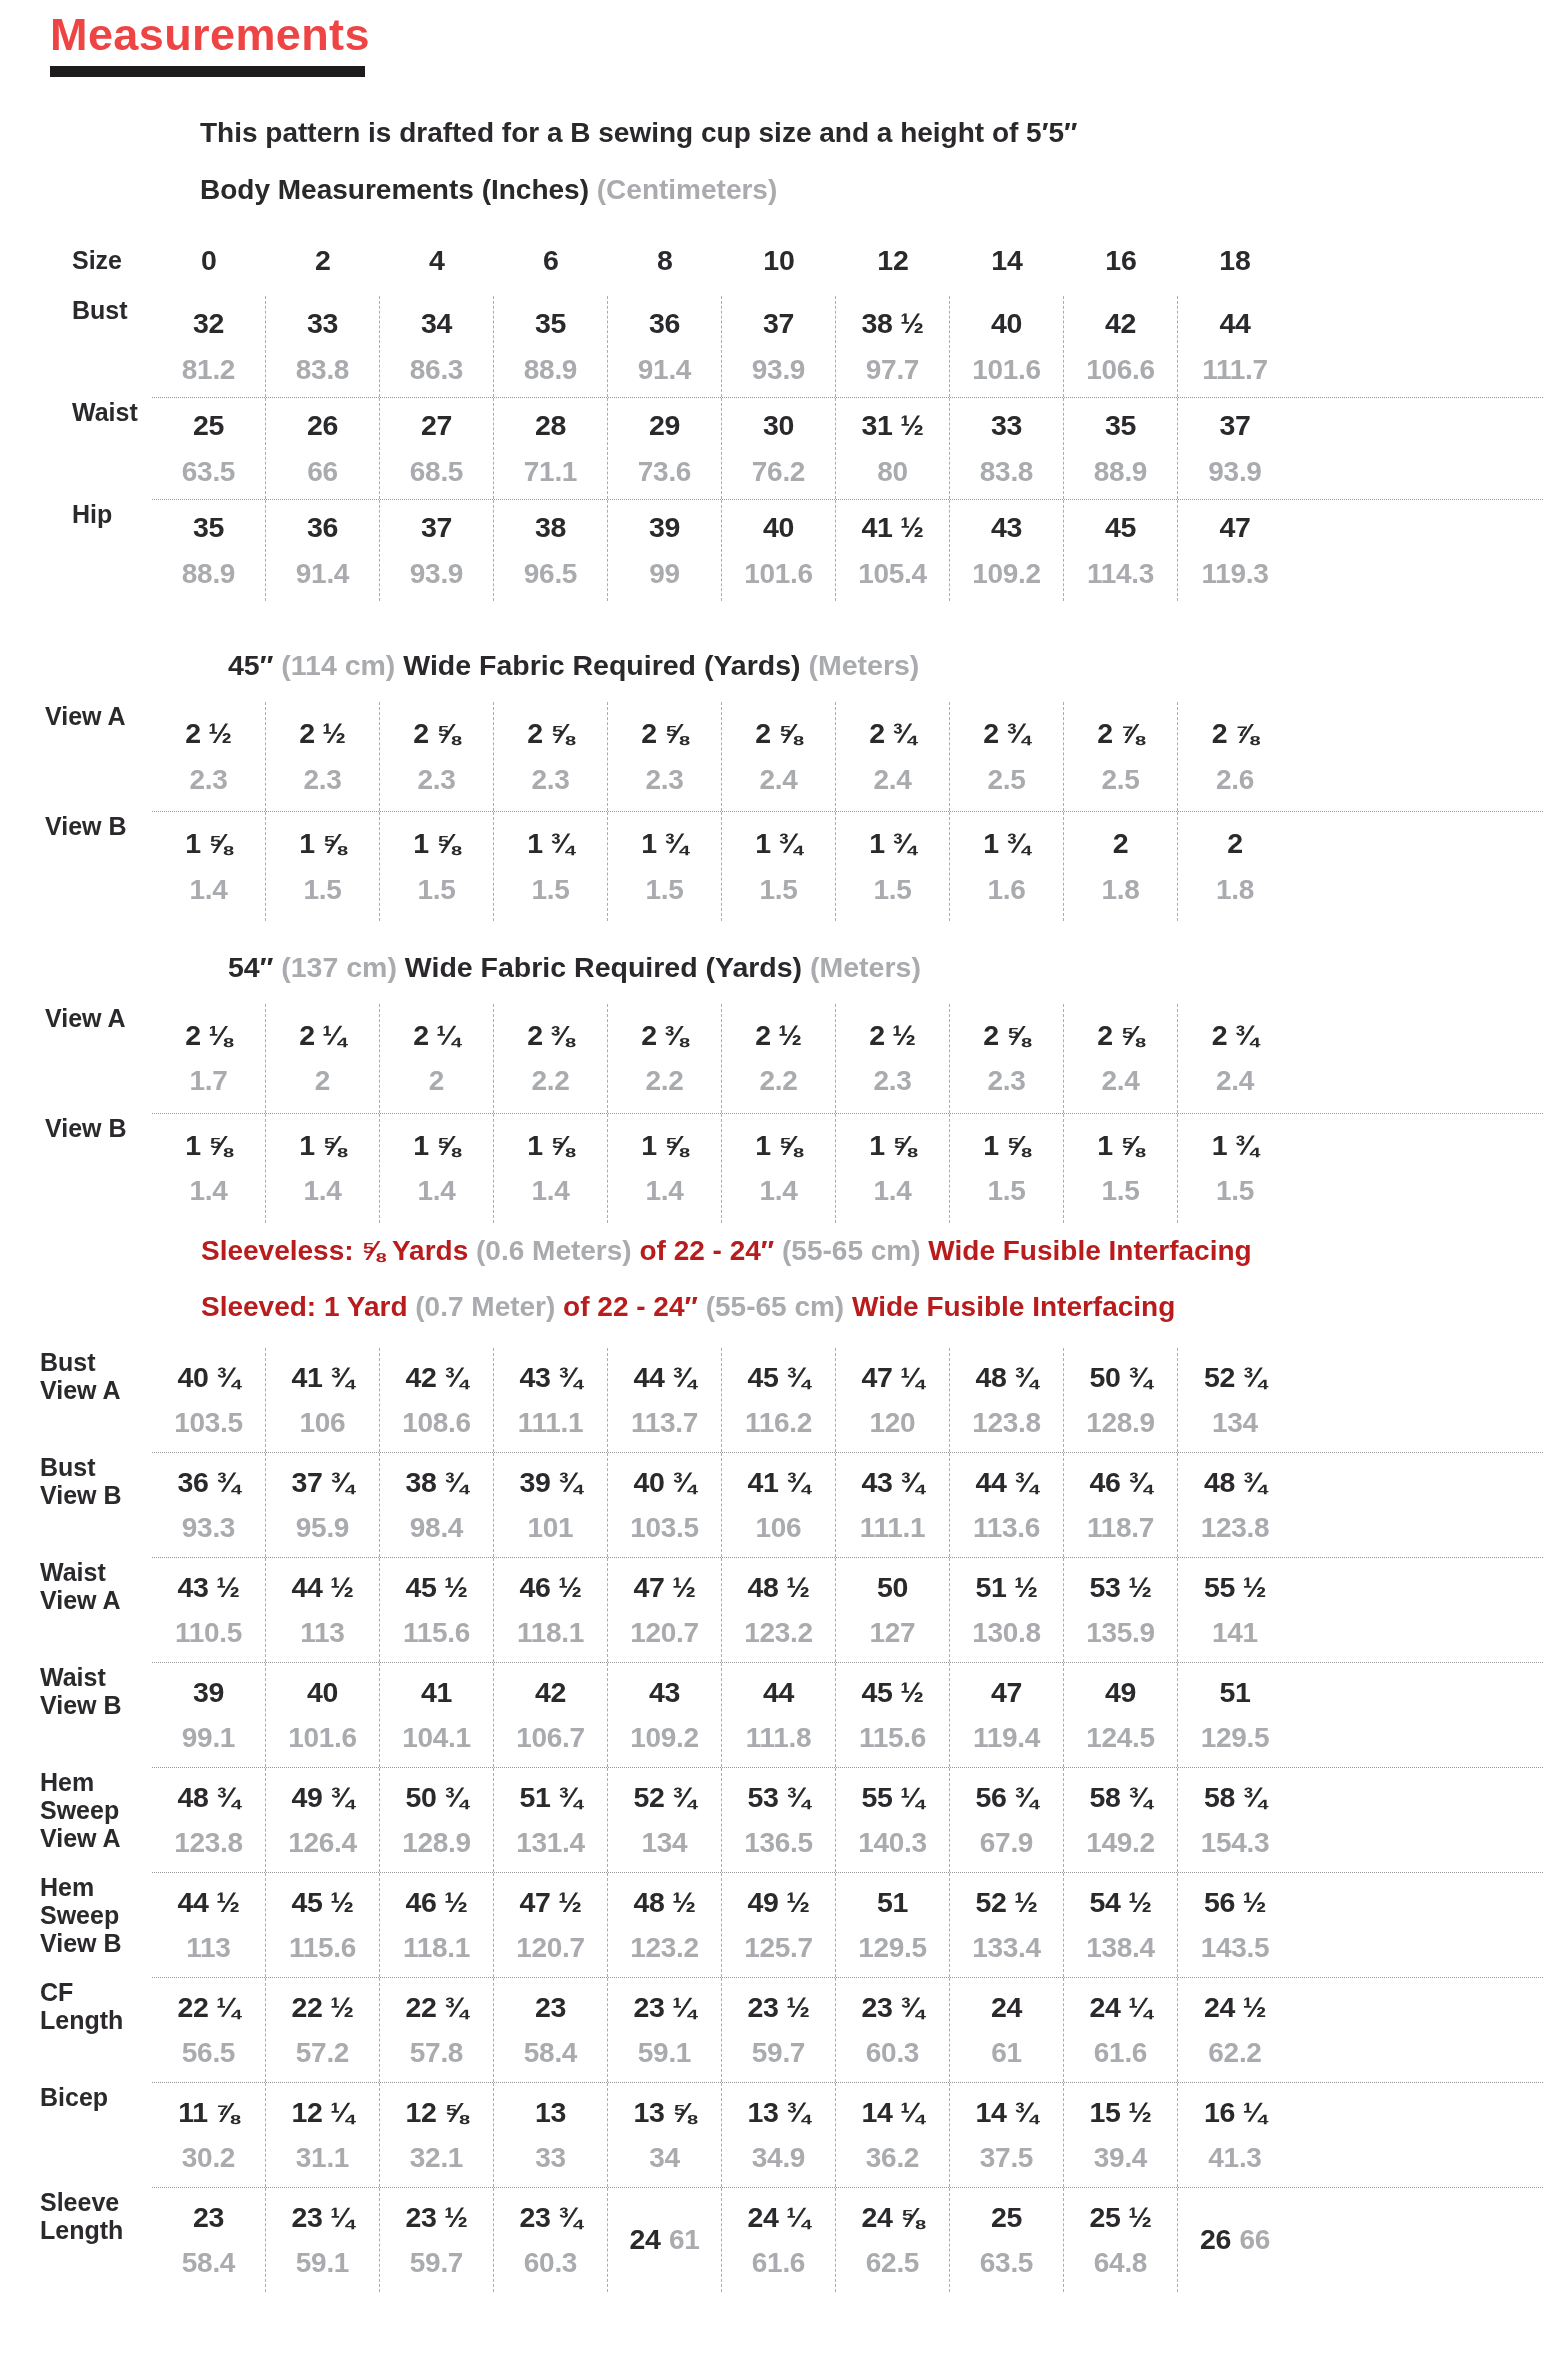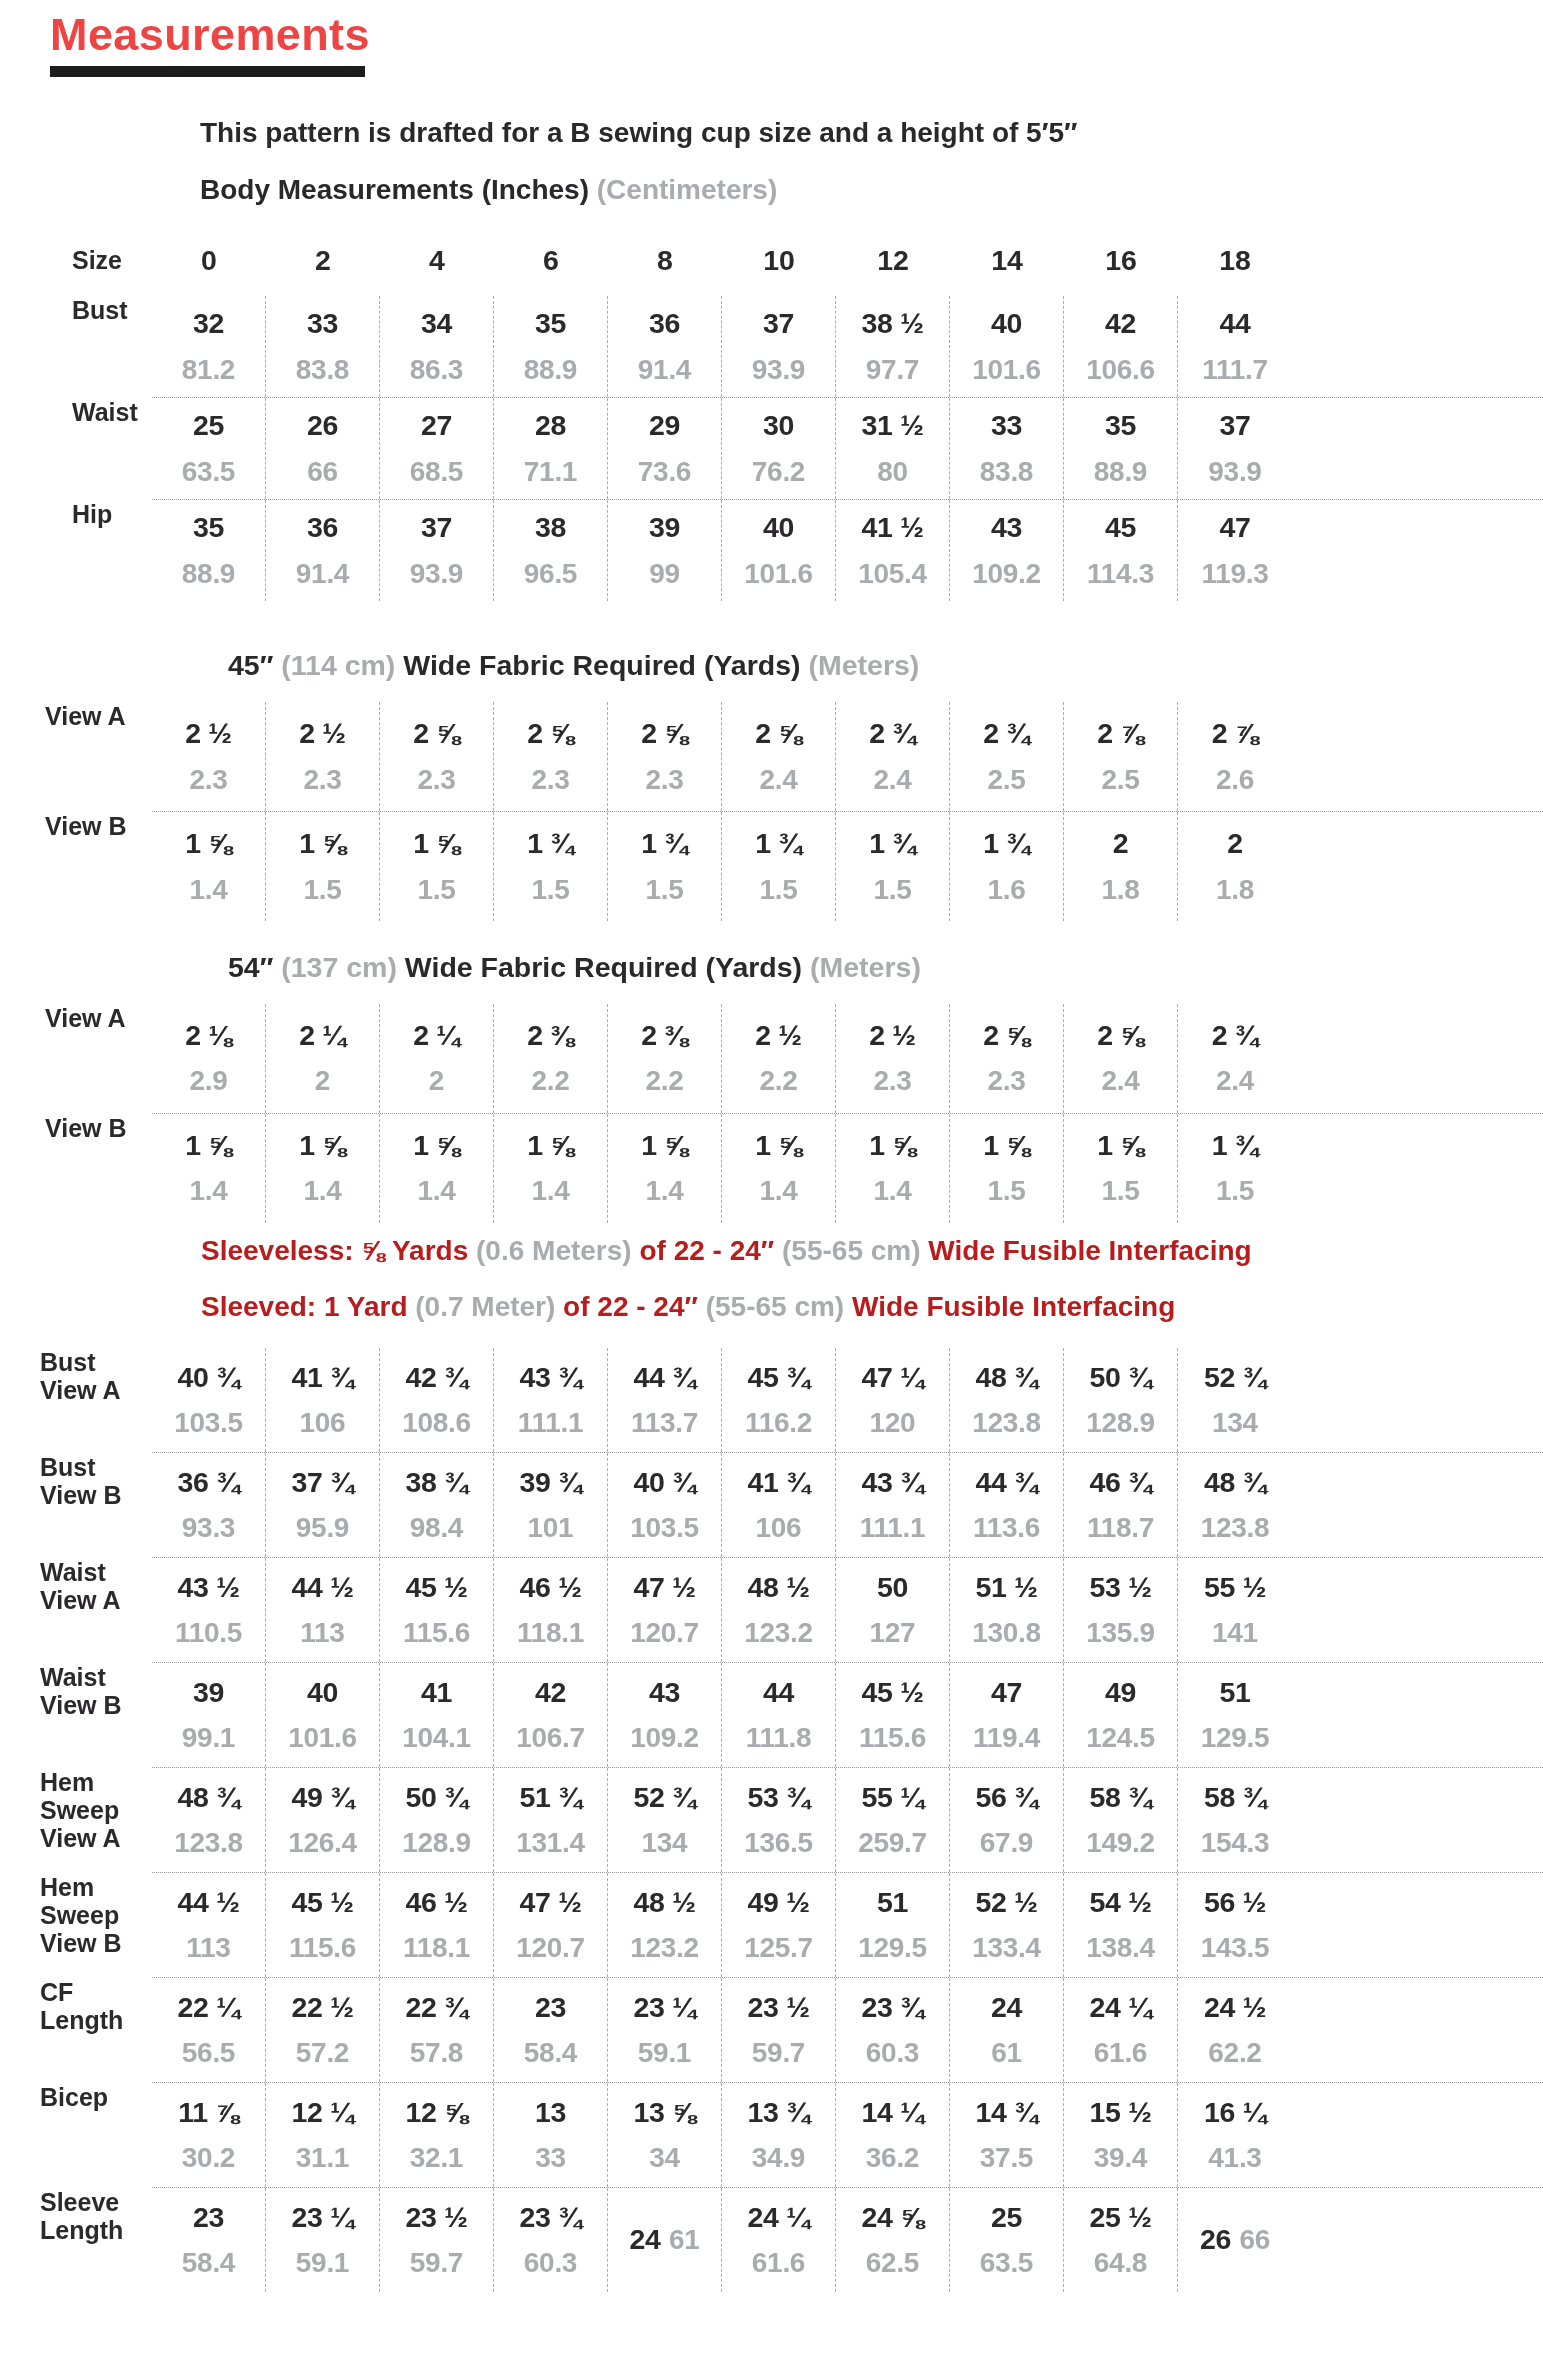--- a/index.html
+++ b/index.html
@@ -341,21 +341,21 @@
     </div>
 
   <div class="sec-head fabric-head f54-head" id="f54-heading"><span class="d">54″ </span><span class="g">(137 cm)</span><span class="d"> Wide Fabric Required (Yards) </span><span class="g">(Meters)</span></div>
   <div class="table-wrap f-wrap" id="f54-table">
       <div class="trow">
         <div class="tlabel pad-fabric">
           <div class="labline">View A</div>
         </div>
         <div class="tcell">
           <div class="v-in">2 ⅛</div>
-          <div class="v-cm">2.9</div>
+          <div class="v-cm">1.7</div>
         </div>
         <div class="tcell">
           <div class="v-in">2 ¼</div>
           <div class="v-cm">2</div>
         </div>
         <div class="tcell">
           <div class="v-in">2 ¼</div>
           <div class="v-cm">2</div>
         </div>
         <div class="tcell">
@@ -654,21 +654,21 @@
         <div class="tcell">
           <div class="v-in">52 ¾</div>
           <div class="v-cm">134</div>
         </div>
         <div class="tcell">
           <div class="v-in">53 ¾</div>
           <div class="v-cm">136.5</div>
         </div>
         <div class="tcell">
           <div class="v-in">55 ¼</div>
-          <div class="v-cm">259.7</div>
+          <div class="v-cm">140.3</div>
         </div>
         <div class="tcell">
           <div class="v-in">56 ¾</div>
           <div class="v-cm">67.9</div>
         </div>
         <div class="tcell">
           <div class="v-in">58 ¾</div>
           <div class="v-cm">149.2</div>
         </div>
         <div class="tcell">

